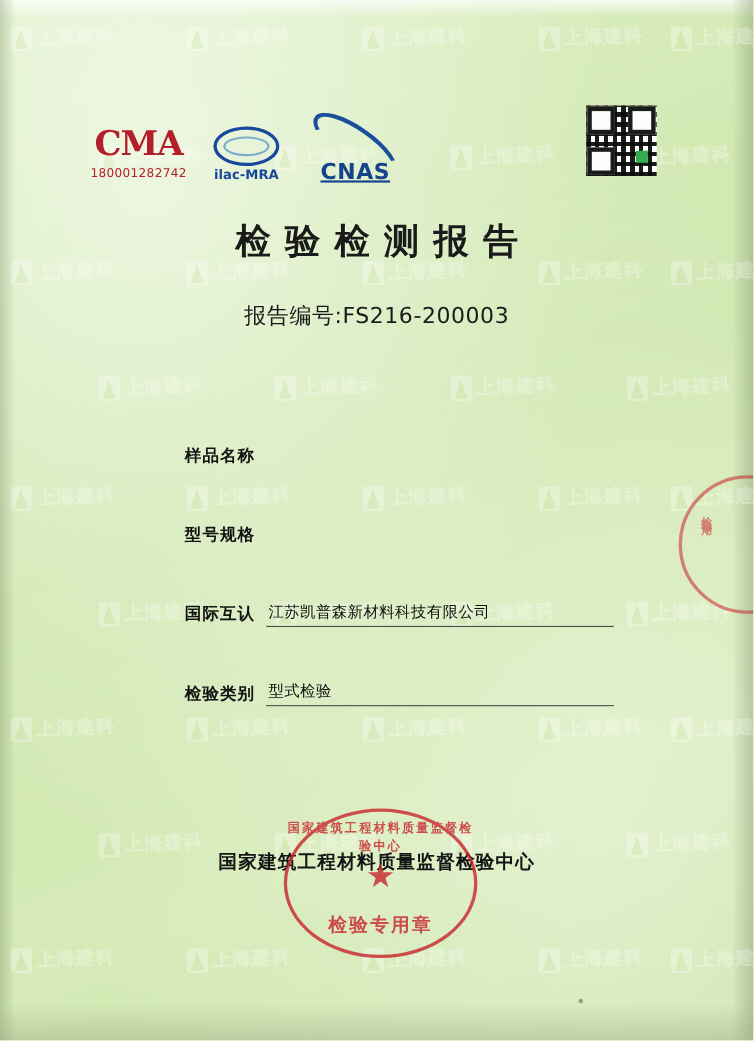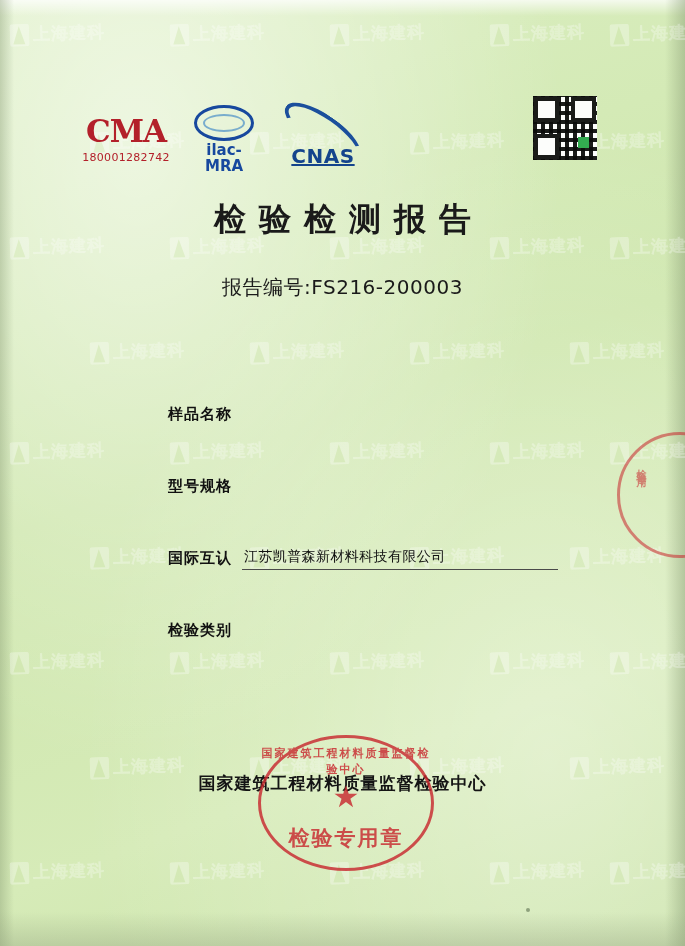--- a/index.html
+++ b/index.html
@@ -137,21 +137,21 @@
   .ilac-ring::after {
     content: "";
     position: absolute;
     left: 6px; top: 6px; right: 6px; bottom: 6px;
     border: 2px solid #2e7dc4;
     border-radius: 50%;
     opacity: 0.6;
   }
   .ilac-text {
     font-family: "DejaVu Sans", sans-serif;
-    font-size: 15px;
+    font-size: 12px;
     font-weight: bold;
     color: #17489e;
     margin-top: 2px;
   }
   .cnas {
     text-align: center;
     width: 98px;
   }
   .cnas-swoosh {
     width: 82px; height: 26px;
@@ -323,21 +323,21 @@
     font-size: 30px;
     line-height: 1;
   }
   .stamp-bottom {
     position: absolute;
     bottom: 16px;
     left: 0;
     width: 170px;
     text-align: center;
     font-family: "DejaVu Serif", serif;
-    font-size: 21px;
+    font-size: 17px;
     font-weight: bold;
     color: #c8252c;
     letter-spacing: 2px;
   }
 
   
   .stamp-edge {
     position: absolute;
     right: -58px;
     top: 432px;
@@ -580,20 +580,21 @@
       </div>
       <div class="field-row">
         <div class="field-label">型号规格</div>
       </div>
       <div class="field-row">
         <div class="field-label">国际互认</div>
         <div class="field-value">江苏凯普森新材料科技有限公司</div>
       </div>
       <div class="field-row">
         <div class="field-label">检验类别</div>
+        <div class="field-value">型式检验</div>
       </div>
     </div>
 
     <div class="issuer">国家建筑工程材料质量监督检验中心</div>
 
     <div class="stamp">
       <div class="stamp-inner">
         <div class="stamp-arc">国家建筑工程材料质量监督检验中心</div>
         <div class="stamp-star">★</div>
         <div class="stamp-bottom">检验专用章</div>

